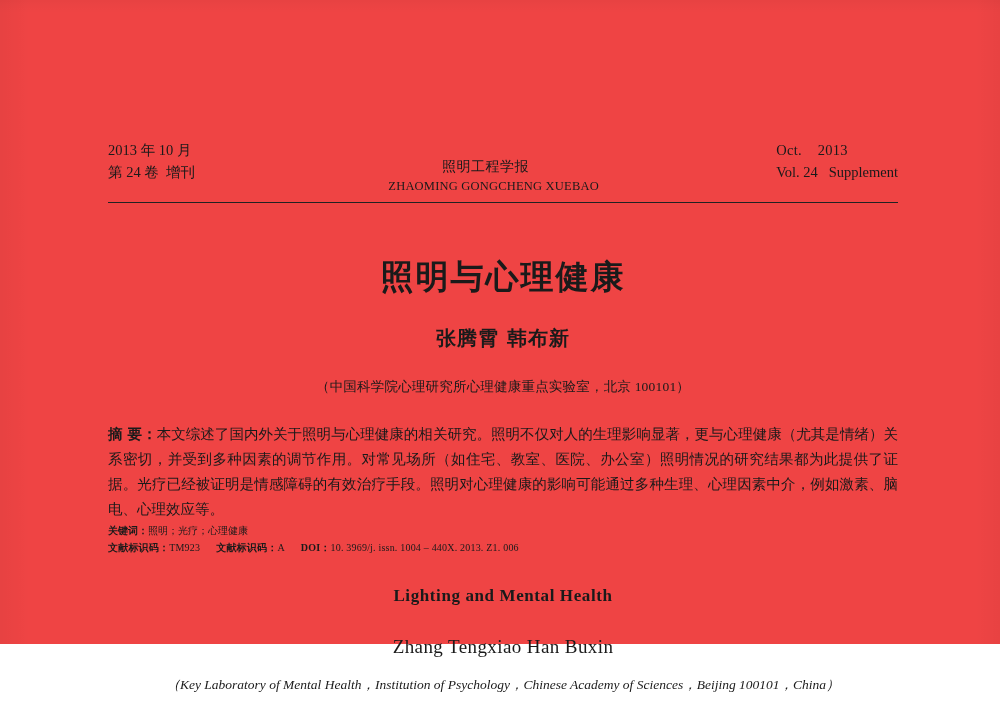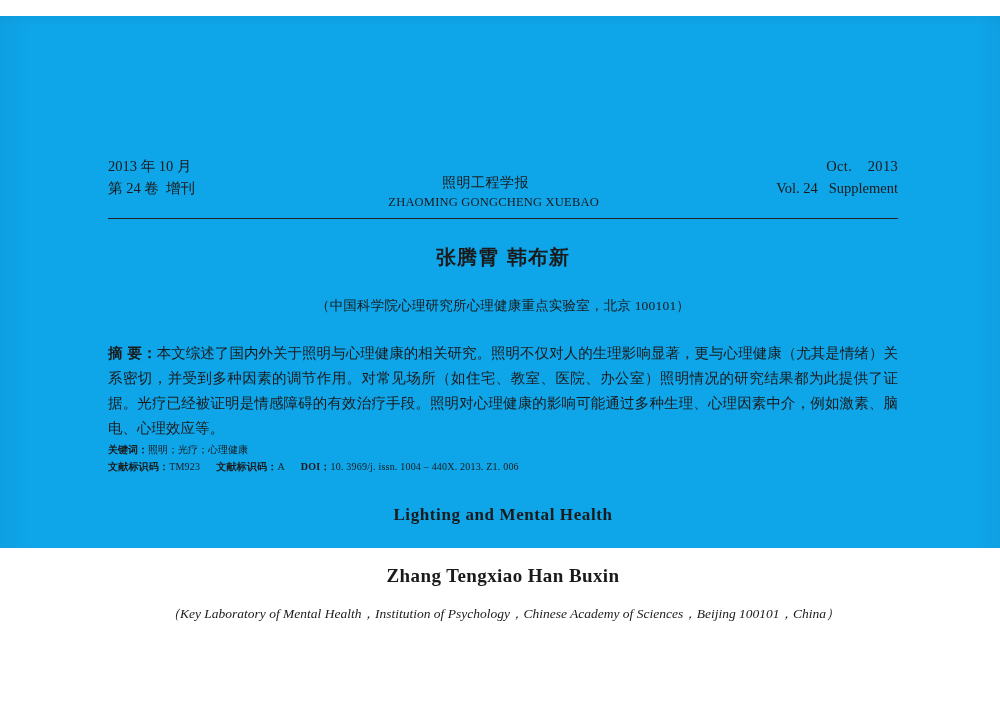--- a/index.html
+++ b/index.html
@@ -10,24 +10,24 @@
   body {
     width: 1000px;
     height: 703px;
     overflow: hidden;
     font-family: "Liberation Serif", serif;
     color: #1a1a1a;
     position: relative;
   }
   .page {
     position: absolute;
-    left: 0; top: 16px;
+    left: 0; top: 0;
     width: 1000px;
-    height: 532px;
-    background: #0ea5e9;
+    height: 644px;
+    background: #ef4444;
   }
   
   .page::before {
     content: "";
     position: absolute;
     left: 0; top: 0; right: 0; bottom: 0;
     background:
       linear-gradient(to right, rgba(0,0,0,0.035), rgba(0,0,0,0) 3%),
       linear-gradient(to left, rgba(0,0,0,0.03), rgba(0,0,0,0) 2.5%),
       linear-gradient(to bottom, rgba(0,0,0,0.03), rgba(0,0,0,0) 2%);
@@ -49,21 +49,21 @@
   }
   .runhead .col {
     display: flex;
     flex-direction: column;
   }
   .runhead .col.center {
     align-items: center;
     flex: 1;
   }
   .runhead .col.right {
-    align-items: flex-end;
+    align-items: flex-start;
     text-align: right;
   }
   .rh-line1 { white-space: pre; }
   .rh-line2 { white-space: pre; }
   .runhead .center .rh-line1 {
     font-family: "DejaVu Sans", sans-serif;
     font-size: 14px;
     letter-spacing: 0.5px;
     margin-top: 16px;
   }
@@ -123,24 +123,24 @@
   
   .en-title {
     text-align: center;
     font-weight: bold;
     font-size: 17px;
     letter-spacing: 0.6px;
     margin-top: 30px;
   }
   .en-authors {
     text-align: center;
-    font-weight: bold;
+    font-weight: normal;
     font-size: 19px;
     letter-spacing: 0.4px;
-    margin-top: 40px;
+    margin-top: 30px;
   }
   .en-affil {
     text-align: center;
     font-style: italic;
     font-size: 13.5px;
     margin-top: 18px;
   }
 </style>
 </head>
 <body>
@@ -157,20 +157,21 @@
         <span class="rh-line1">照明工程学报</span>
         <span class="rh-line2">ZHAOMING GONGCHENG XUEBAO</span>
       </div>
       <div class="col right">
         <span class="rh-line1">Oct.    2013</span>
         <span class="rh-line2">Vol. 24   Supplement</span>
       </div>
     </div>
     <hr class="rule">
 
+    <div class="cn-title">照明与心理健康</div>
     <div class="cn-authors">张腾霄   韩布新</div>
     <div class="cn-affil">（中国科学院心理研究所心理健康重点实验室，北京   100101）</div>
 
     <div class="abs-block">
       <span class="lbl">摘  要：</span><span>本文综述了国内外关于照明与心理健康的相关研究。照明不仅对人的生理影响显著，更与心理健康（尤其是情绪）关系密切，并受到多种因素的调节作用。对常见场所（如住宅、教室、医院、办公室）照明情况的研究结果都为此提供了证据。光疗已经被证明是情感障碍的有效治疗手段。照明对心理健康的影响可能通过多种生理、心理因素中介，例如激素、脑电、心理效应等。</span>
     </div>
 
     <div class="kw-line">
       <span class="lbl" style="font-family:'DejaVu Sans',sans-serif;font-weight:bold;">关键词：</span><span>照明；光疗；心理健康</span>
     </div>

